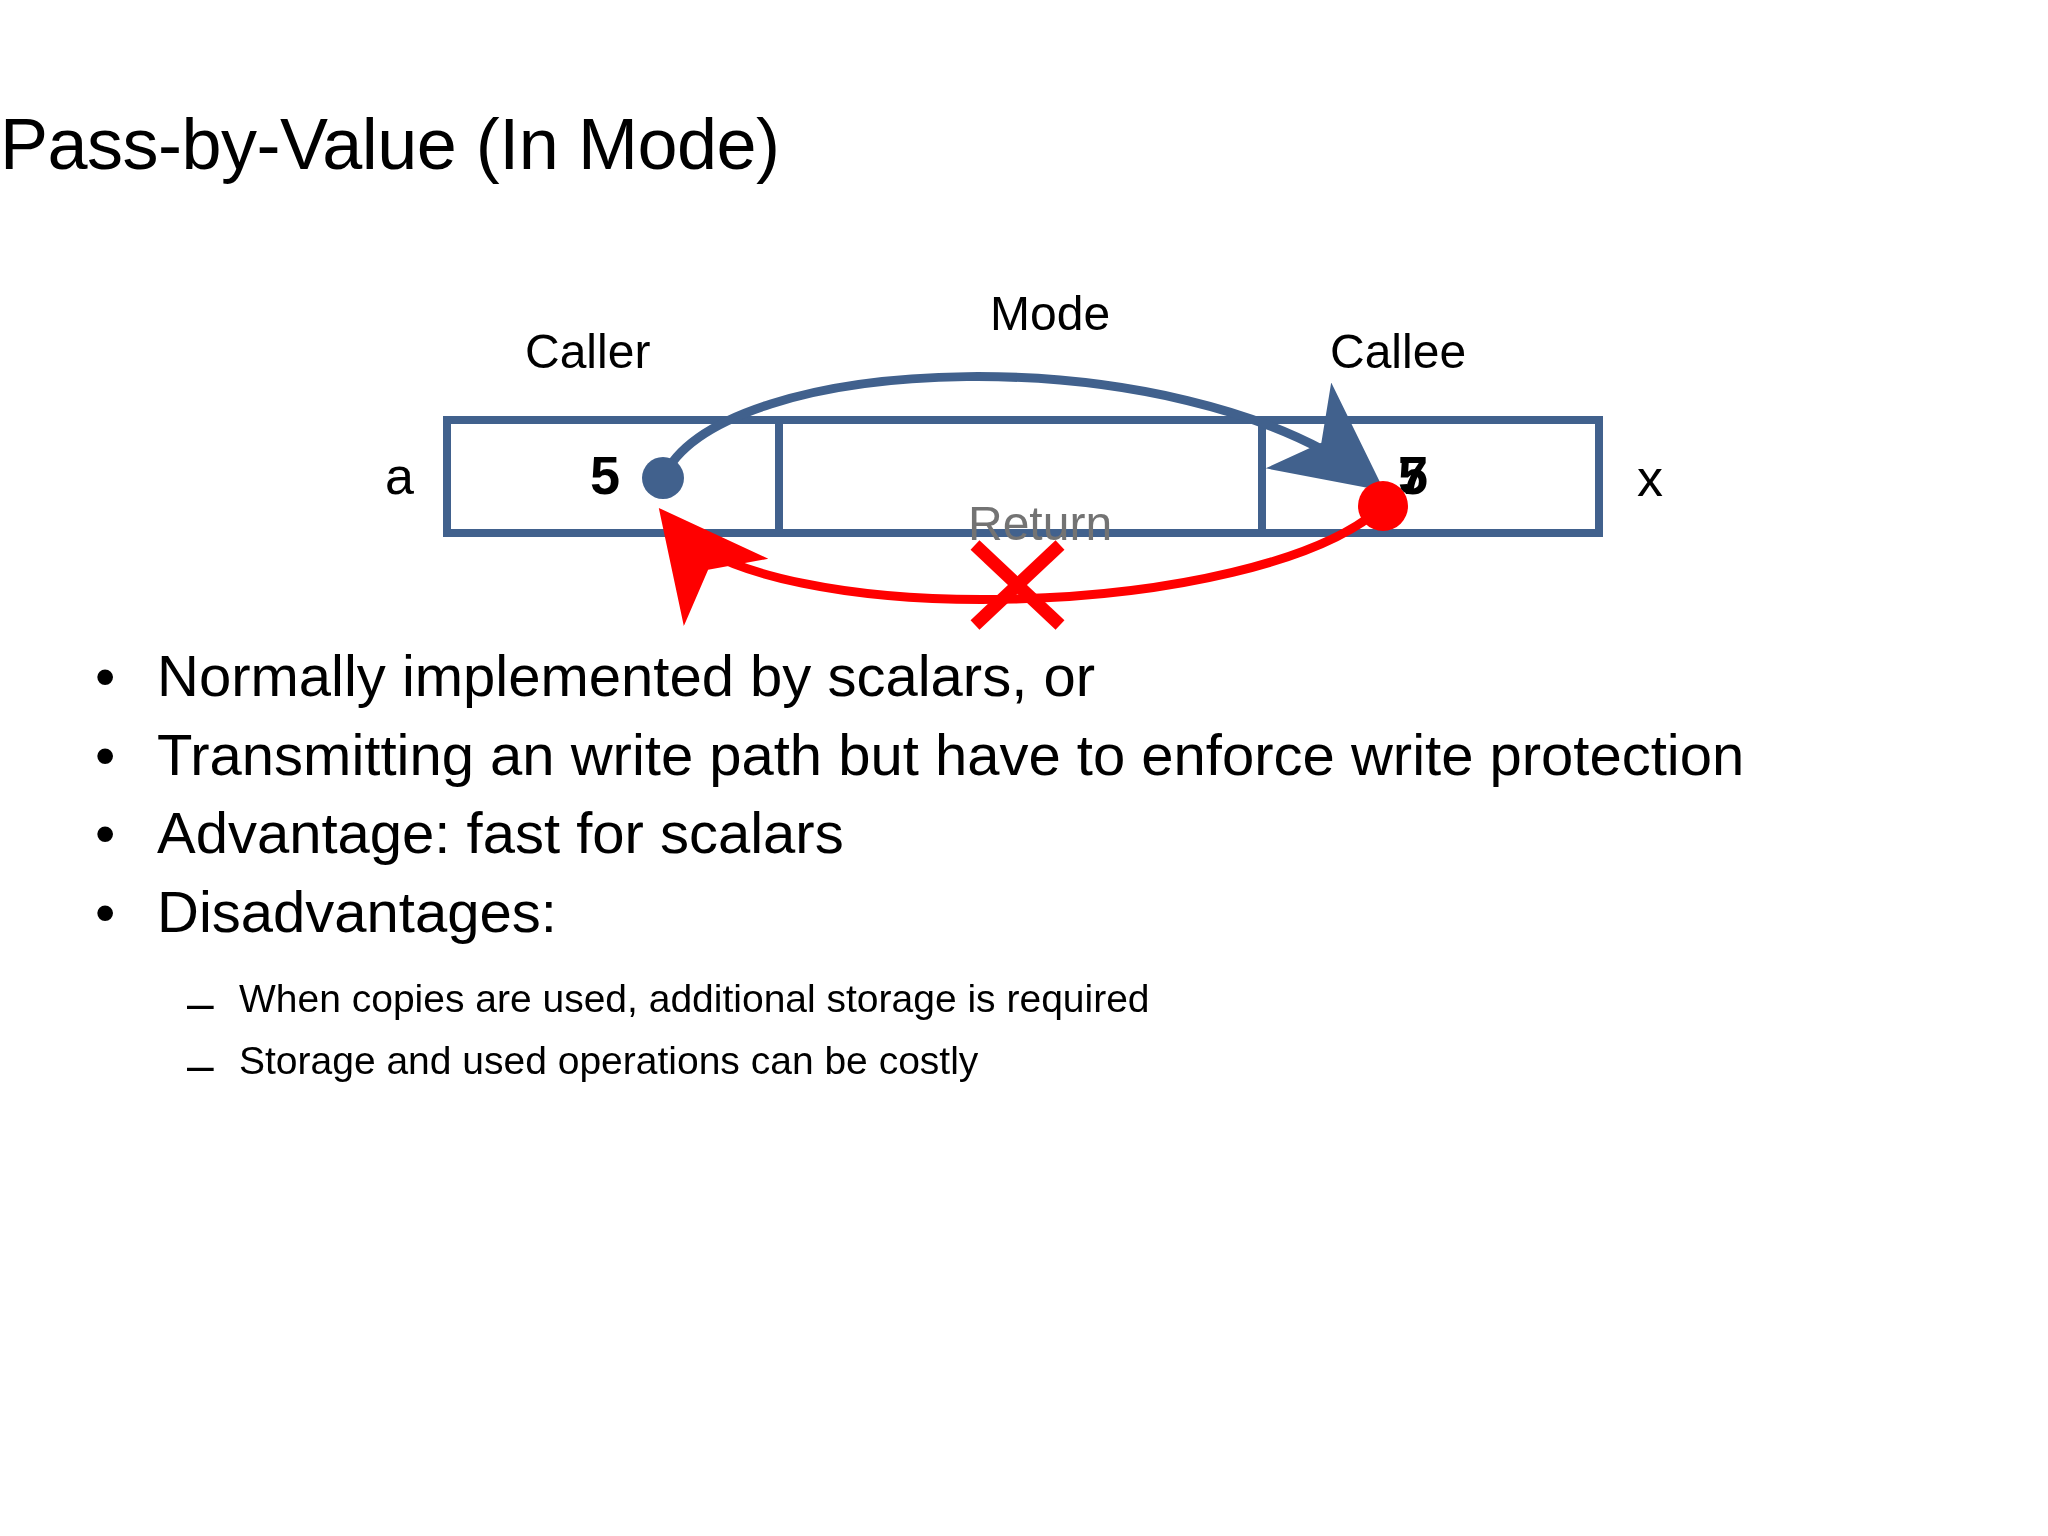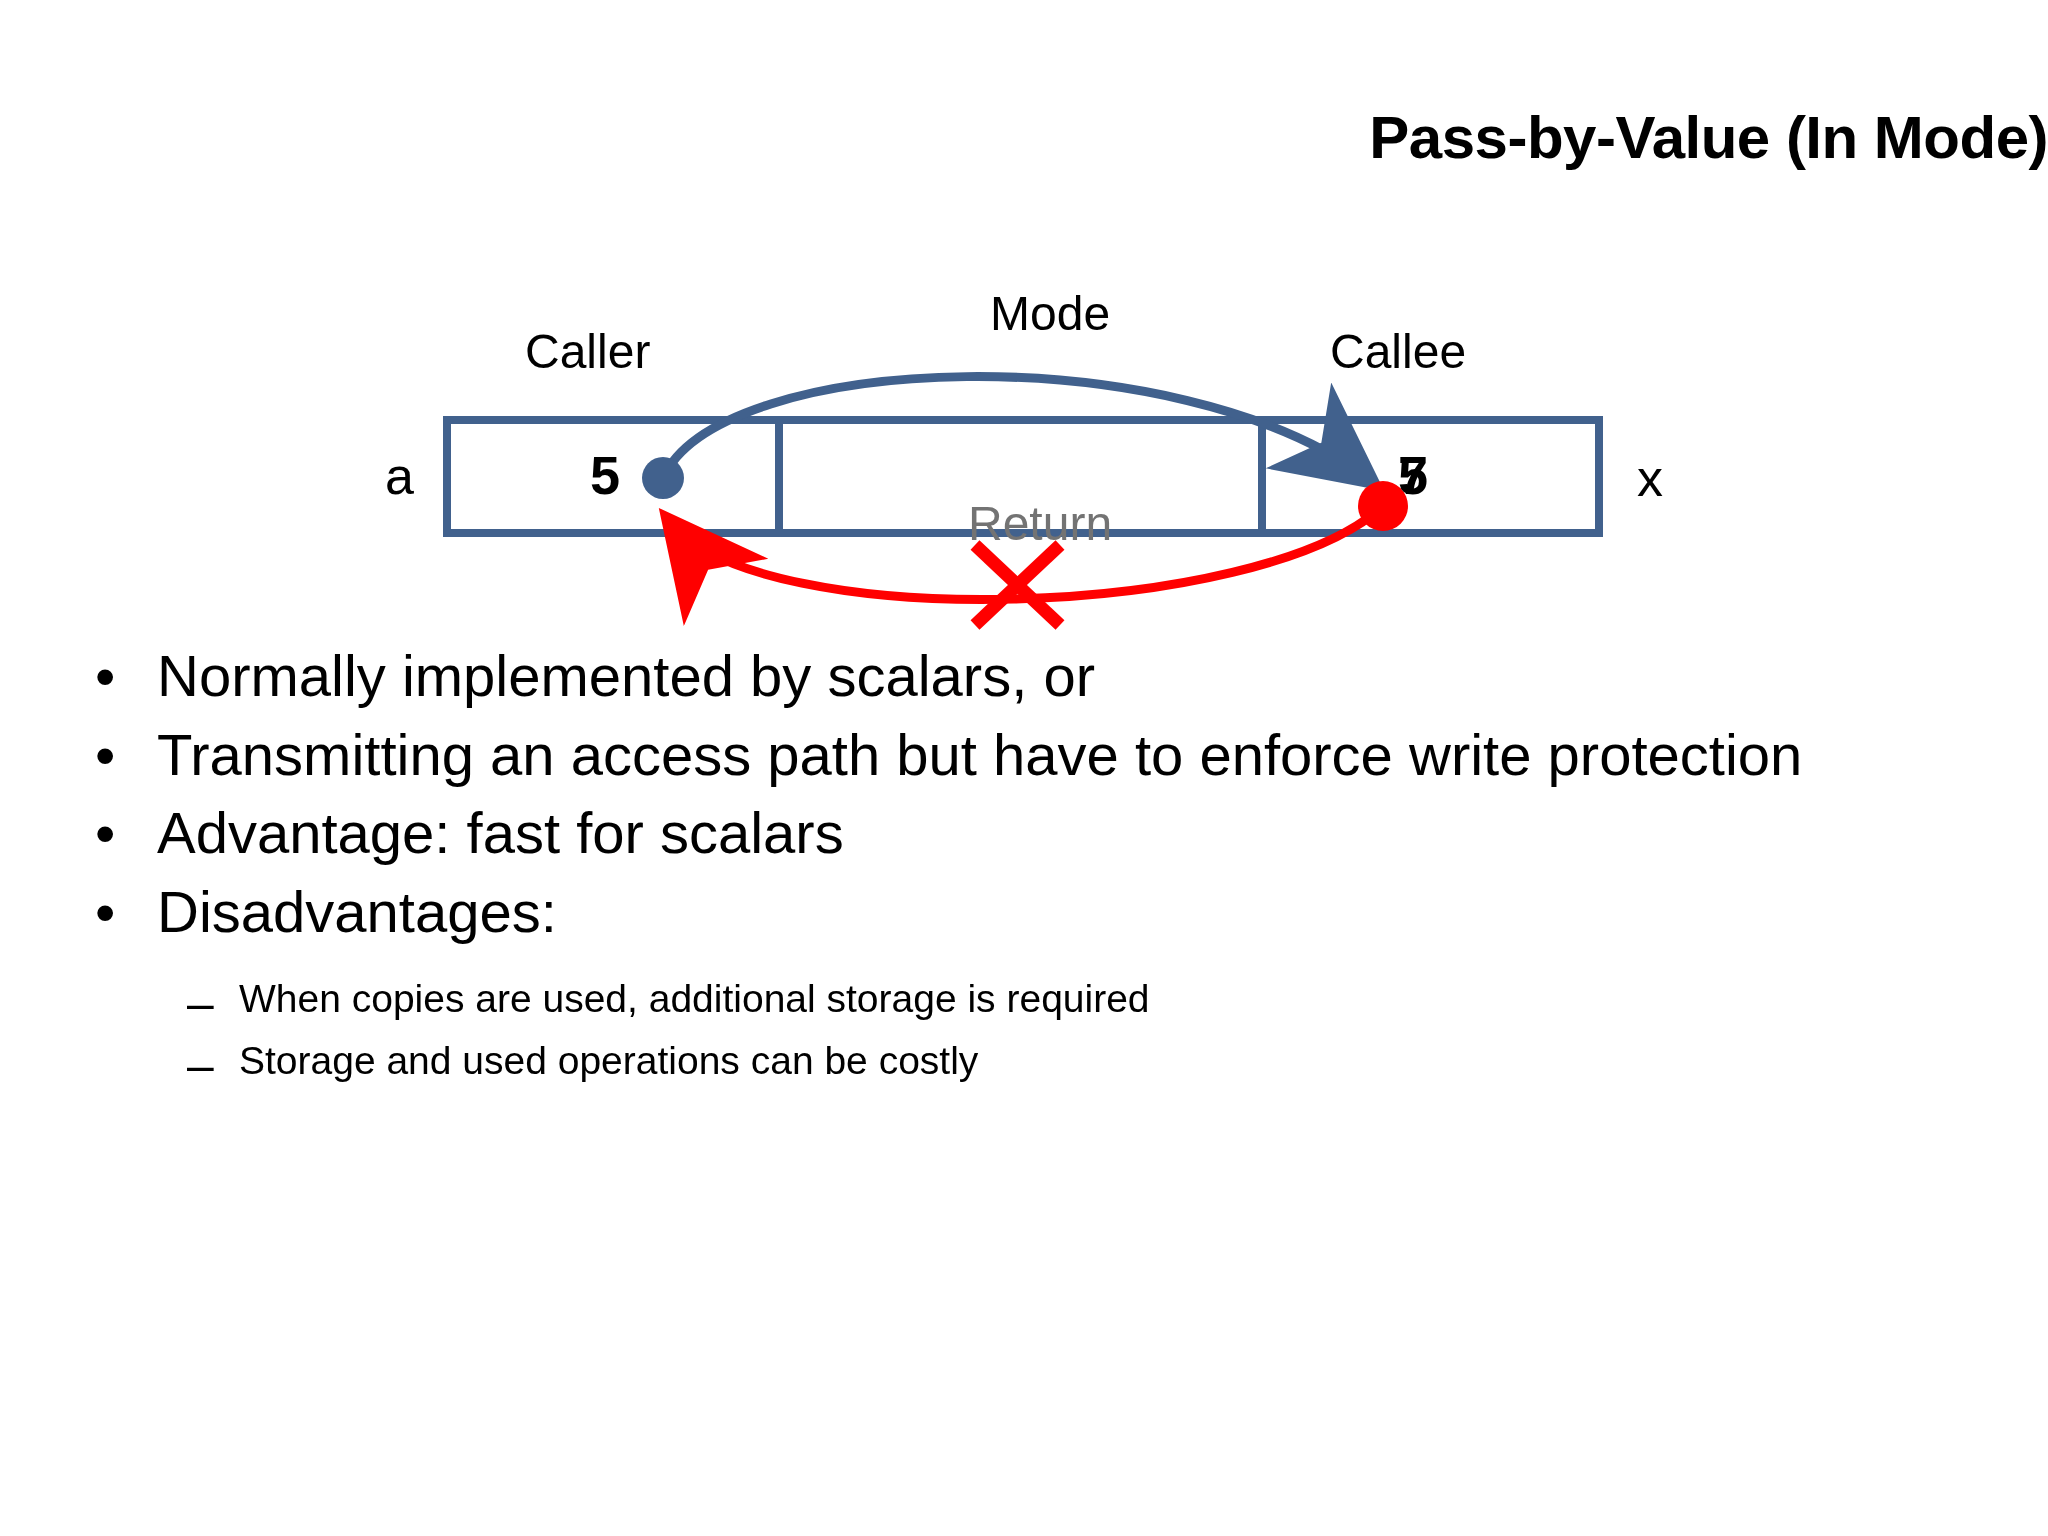--- a/index.html
+++ b/index.html
@@ -15,24 +15,24 @@
     font-family: "Liberation Sans", sans-serif;
     color: #000000;
   }
 
   
   #slide-title {
     position: absolute;
     left: 0;
     top: 108px;
     width: 2048px;
-    text-align: right;
-    font-size: 60px;
+    text-align: left;
+    font-size: 72px;
     line-height: 1.0;
-    font-weight: 700;
+    font-weight: 400;
     letter-spacing: -0.5px;
     color: #000000;
     white-space: nowrap;
   }
 
   
   #diagram {
     position: absolute;
     left: 0;
     top: 290px;
@@ -190,21 +190,21 @@
 
 <div id="bullets">
 
   <div class="bullet-row">
     <span class="bullet-mark">•</span>
     <span class="bullet-text"><span>Normally implemented by scalars, or</span></span>
   </div>
 
   <div class="bullet-row">
     <span class="bullet-mark">•</span>
-    <span class="bullet-text"><span>Transmitting an access path but have to </span><b>enforce write protection</b></span>
+    <span class="bullet-text"><span>Transmitting an write path but have to </span><b>enforce write protection</b></span>
   </div>
 
   <div class="bullet-row">
     <span class="bullet-mark">•</span>
     <span class="bullet-text"><span>Advantage: fast for scalars</span></span>
   </div>
 
   <div class="bullet-row gap-after">
     <span class="bullet-mark">•</span>
     <span class="bullet-text"><span>Disadvantages:</span></span>

